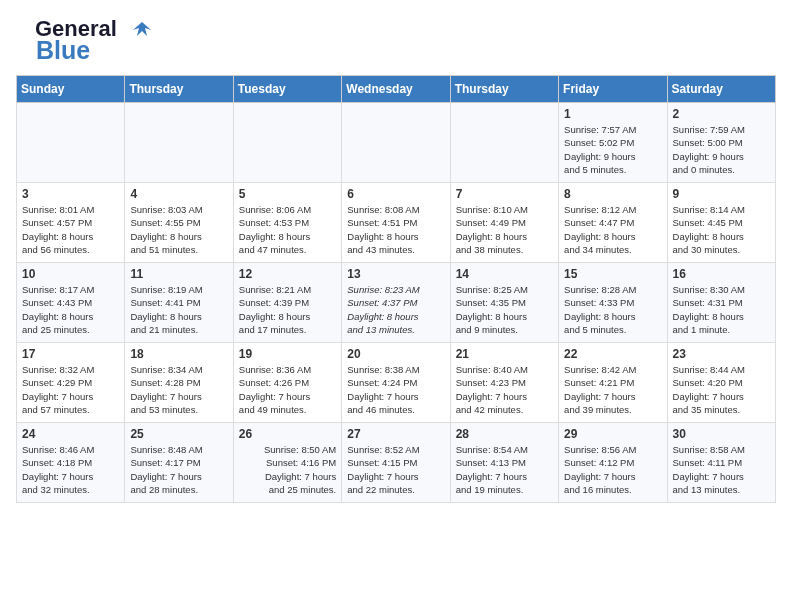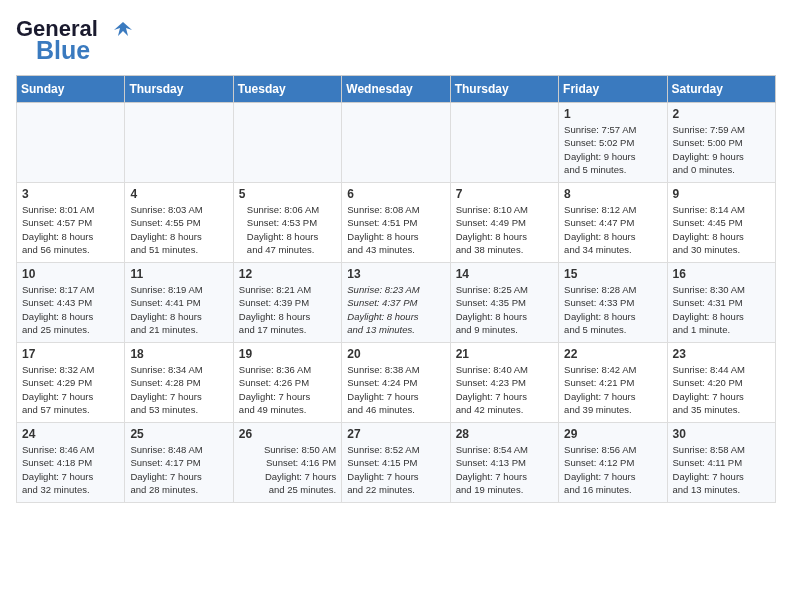--- a/index.html
+++ b/index.html
@@ -69,21 +69,21 @@
       font-size: 9.5px;
       line-height: 1.4;
       color: #333;
     }
   </style>
 </head>
 <body>
 
 <div class="header">
   <div class="logo">
-    <div style="display:flex; align-items:center; gap:16px;">
+    <div style="display:flex; align-items:center; gap:16px;margin-left:19px;">
       <span style="font-size:22px; font-weight:bold; color:#1a1a2e;">General</span>
       <svg width="18" height="18" viewBox="0 0 18 18">
         <polygon points="9,2 18,10 12,8 14,16 9,11 4,16 6,8 0,10" fill="#3a7abf"></polygon>
       </svg>
     </div>
     <span style="font-size:25px; font-weight:bold; color:#3a7abf; margin-top:-6px; margin-left:20px;">Blue</span>
   </div>
   <div class="title-block">
     <div class="month-title"></div>
     <div class="location"></div>
@@ -134,21 +134,21 @@
         </td>
         <td>
           <span class="day-num">4</span>
           <div class="day-detail" style="white-space: pre-line;">Sunrise: 8:03 AM
 Sunset: 4:55 PM
 Daylight: 8 hours
 and 51 minutes.</div>
         </td>
         <td>
           <span class="day-num">5</span>
-          <div class="day-detail" style="white-space: pre-line; margin-left: 8px;">Sunrise: 8:06 AM
+          <div class="day-detail" style="white-space: pre-line;">Sunrise: 8:06 AM
 Sunset: 4:53 PM
 Daylight: 8 hours
 and 47 minutes.</div>
         </td>
         <td>
           <span class="day-num">6</span>
           <div class="day-detail" style="white-space: pre-line;">Sunrise: 8:08 AM
 Sunset: 4:51 PM
 Daylight: 8 hours
 and 43 minutes.</div>

